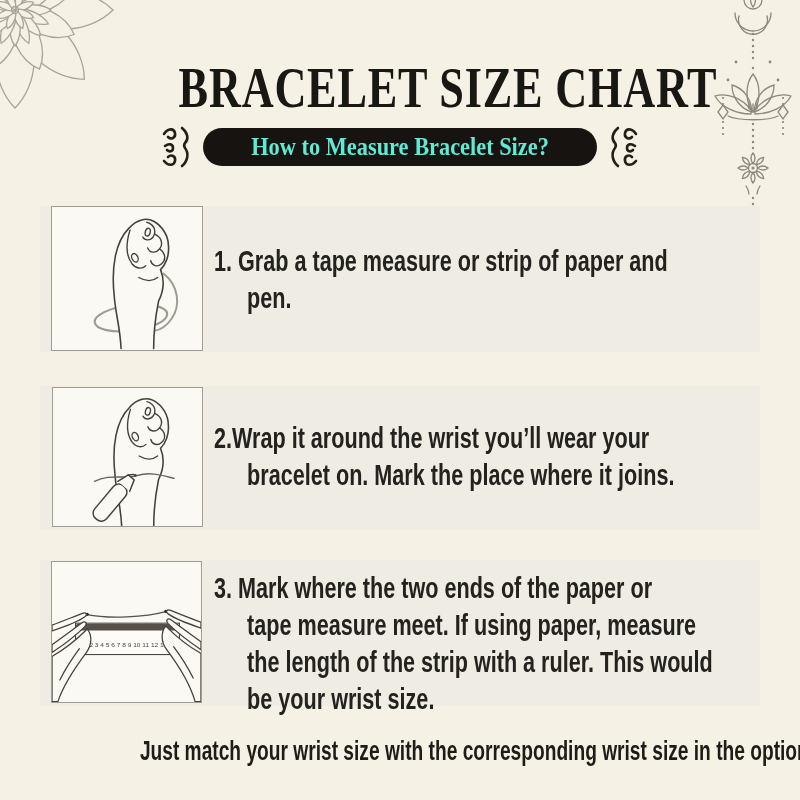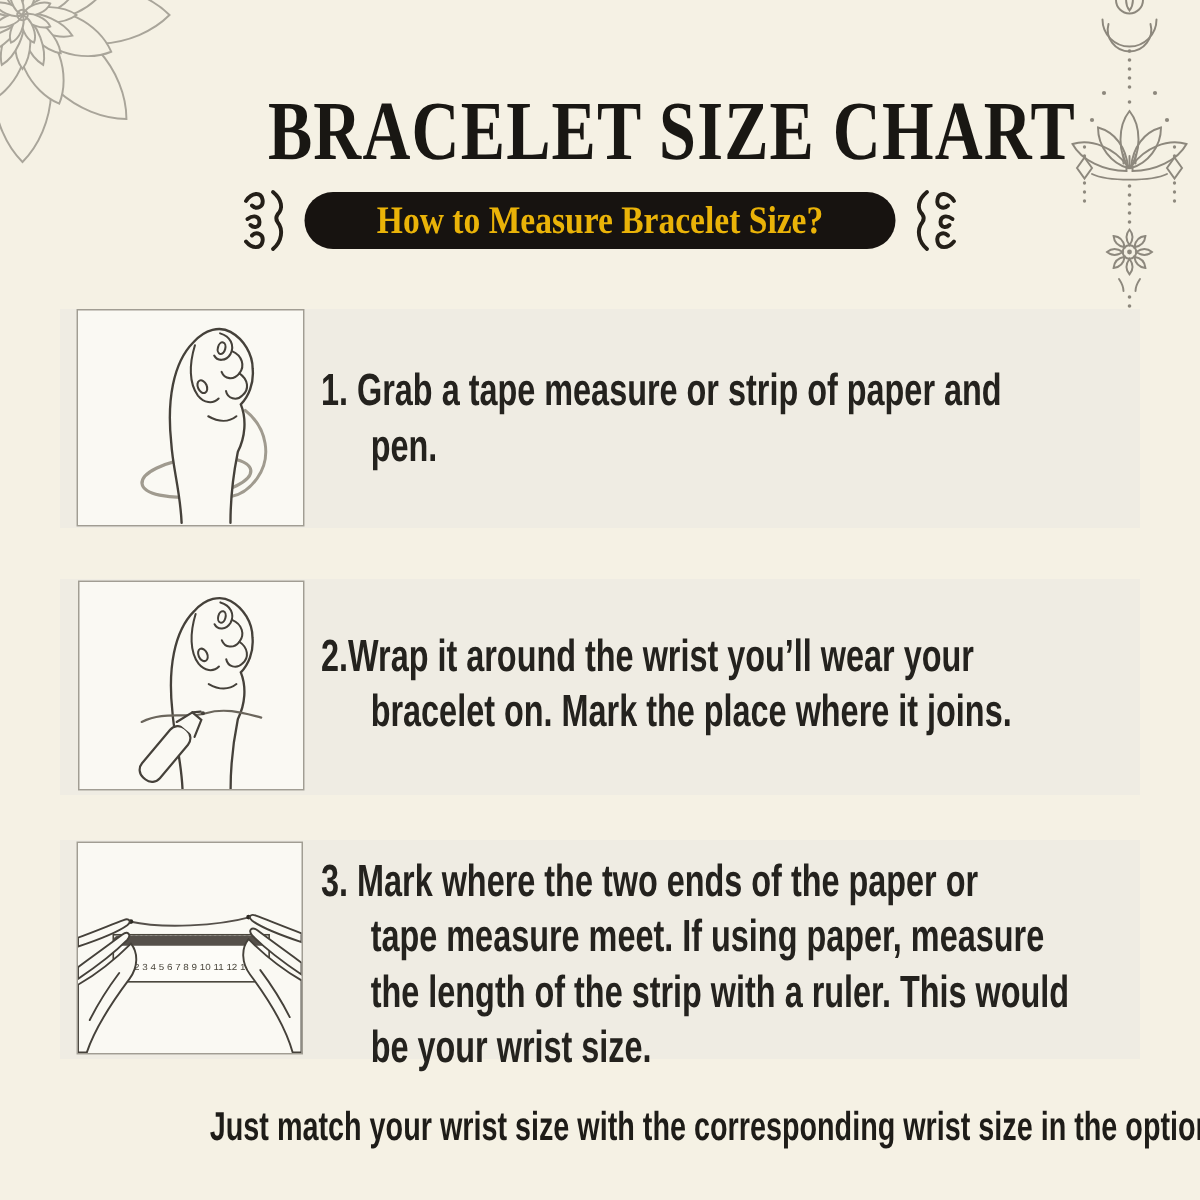--- a/index.html
+++ b/index.html
@@ -23,21 +23,21 @@
     font-weight:bold;font-size:56px;letter-spacing:1px;color:#191713;
     transform:scaleX(0.79);transform-origin:center top;
   }
   .badge-row{
     position:absolute;left:0;top:125px;width:800px;height:44px;
     display:flex;align-items:center;justify-content:center;gap:12px;
   }
   .flourish{width:30px;height:44px;flex:0 0 auto;}
   .flourish.right{transform:scaleX(-1);}
   .badge{
-    height:38px;border-radius:19px;background:#171310;color:#eab308;
+    height:38px;border-radius:19px;background:#171310;color:#5eead4;
     display:flex;align-items:center;padding:0 24px;
   }
   .badge-text{
     display:inline-block;white-space:nowrap;
     font-family:"Liberation Serif","DejaVu Serif",serif;
     font-weight:bold;font-size:26px;
     transform:scaleX(0.86);transform-origin:center;
   }
 
   

